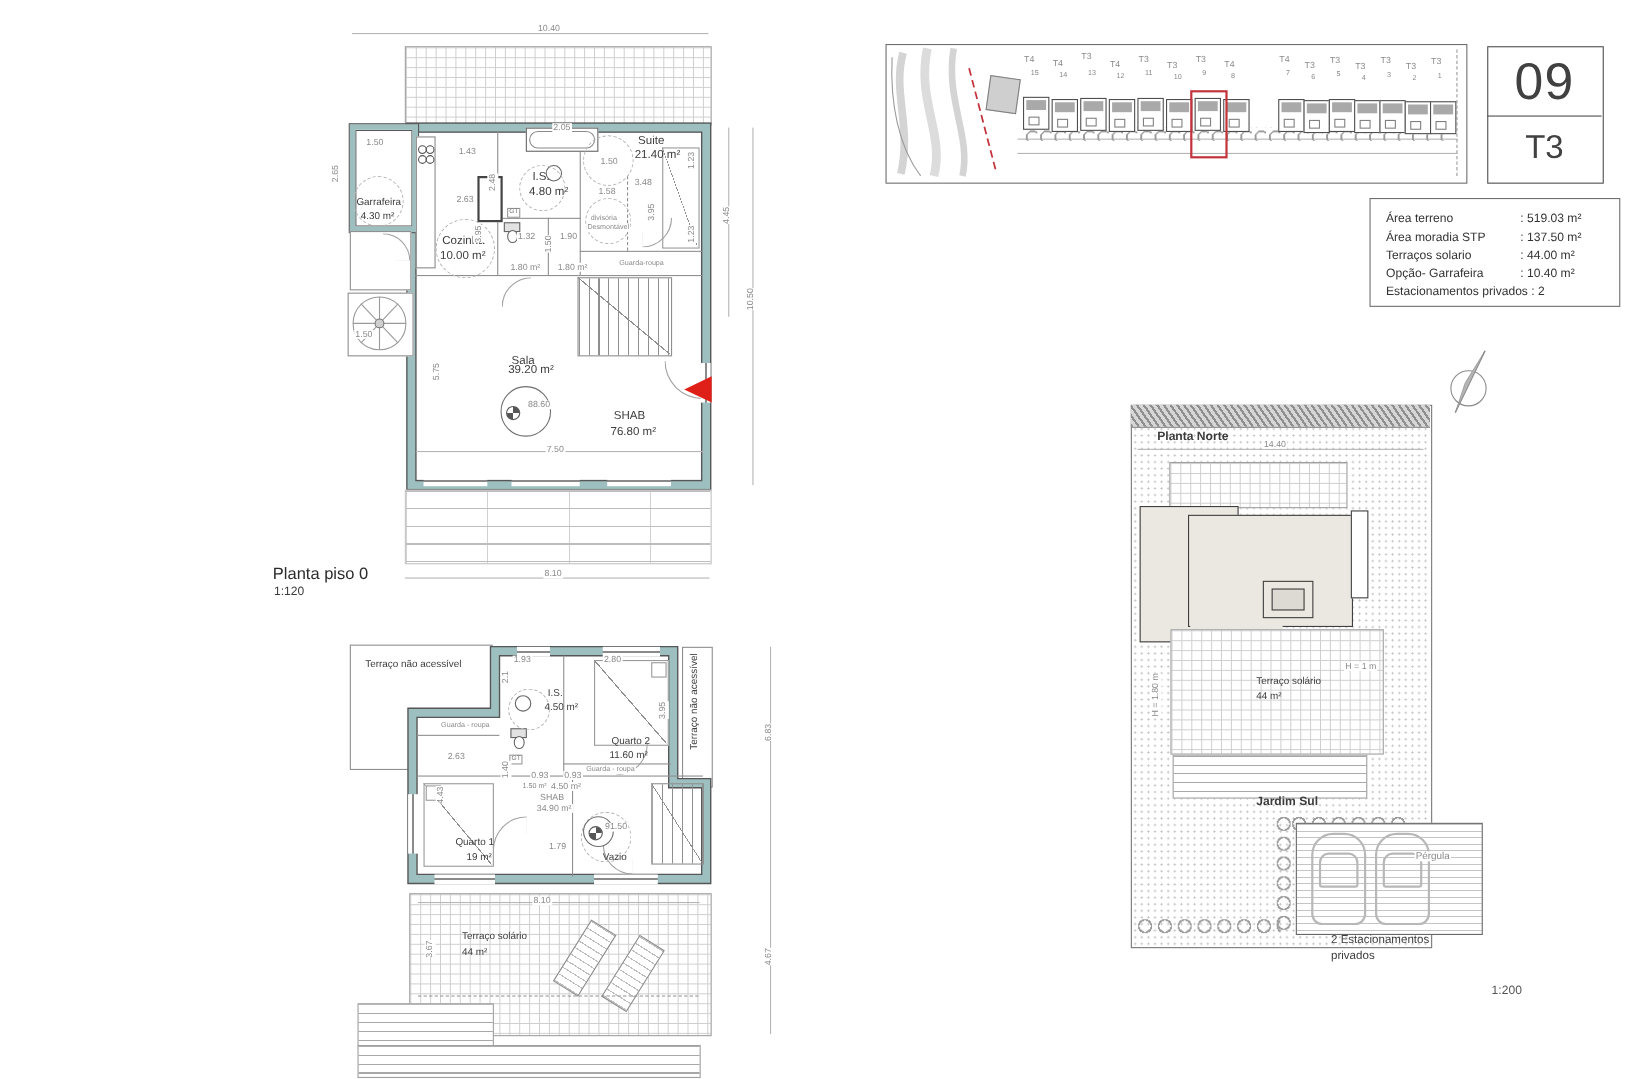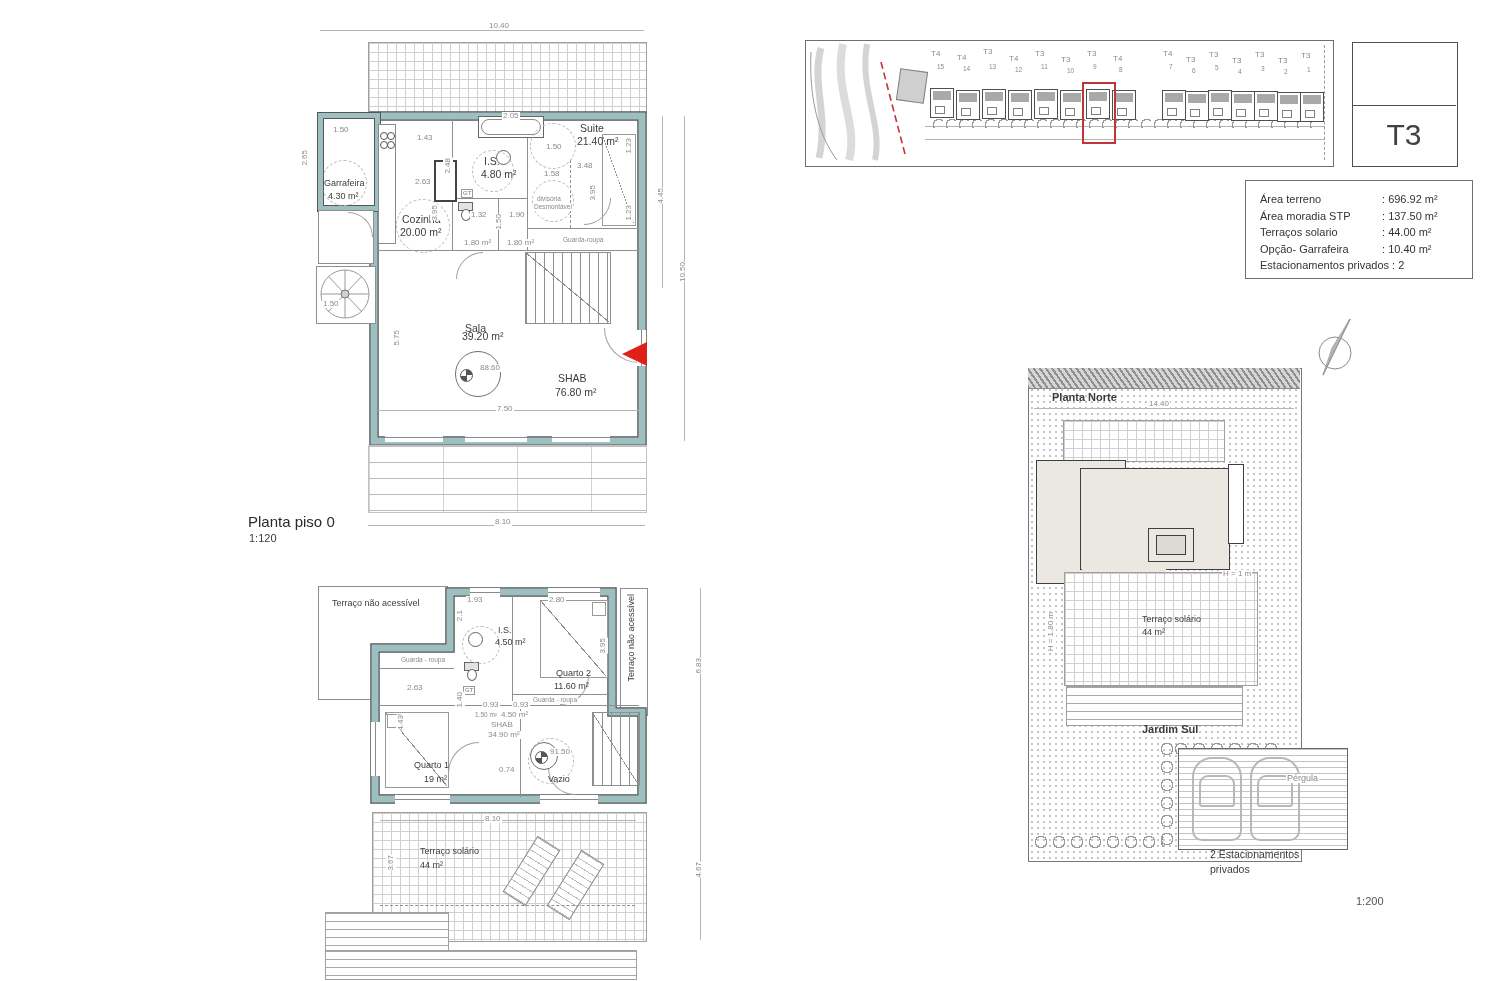--- a/index.html
+++ b/index.html
@@ -140,21 +140,21 @@
   <div class="win" style="left:552px;top:433px;width:58px;height:9px"></div>
   <div class="winv" style="left:637px;top:330px;width:9px;height:36px"></div>
 
   <div class="redarrow" style="left:622px;top:342px"></div>
 
   <div class="planks" style="left:368px;top:445px;width:277px;height:66px"></div>
 
   <div class="lbl sm" style="left:324px;top:178px">Garrafeira</div>
   <div class="lbl sm" style="left:328px;top:191px">4.30 m²</div>
   <div class="lbl" style="left:402px;top:213px">Cozinha</div>
-  <div class="lbl" style="left:400px;top:226px">20.00 m²</div>
+  <div class="lbl" style="left:400px;top:226px">10.00 m²</div>
   <div class="lbl" style="left:484px;top:155px">I.S.</div>
   <div class="lbl" style="left:481px;top:168px">4.80 m²</div>
   <div class="lbl" style="left:580px;top:122px">Suite</div>
   <div class="lbl" style="left:577px;top:135px">21.40 m²</div>
   <div class="lbl" style="left:465px;top:322px">Sala</div>
   <div class="lbl" style="left:462px;top:330px">39.20 m²</div>
   <div class="lbl" style="left:558px;top:372px">SHAB</div>
   <div class="lbl" style="left:555px;top:386px">76.80 m²</div>
   <div class="dim" style="left:463px;top:239px">1.80 m²</div>
   <div class="dim" style="left:506px;top:239px">1.80 m²</div>
@@ -254,21 +254,21 @@
 
   <div class="dim" style="left:466px;top:596px">1.93</div>
   <div class="dim" style="left:548px;top:596px">2.80</div>
   <div class="dim v" style="left:455px;top:610px">2.1</div>
   <div class="dim v" style="left:598px;top:638px">3.95</div>
   <div class="dim" style="left:406px;top:684px">2.63</div>
   <div class="dim v" style="left:396px;top:715px">4.43</div>
   <div class="dim" style="left:482px;top:701px">0.93</div>
   <div class="dim" style="left:512px;top:701px">0.93</div>
   <div class="dim v" style="left:455px;top:692px">1.40</div>
-  <div class="dim" style="left:498px;top:766px">0.74</div>
+  <div class="dim" style="left:498px;top:766px">1.79</div>
   <div class="dline" style="left:700px;top:588px;width:1px;height:352px"></div>
   <div class="dim v" style="left:694px;top:658px">6.83</div>
   <div class="dim v" style="left:694px;top:862px">4.67</div>
 
   <div class="grid" style="left:372px;top:812px;width:273px;height:128px"></div>
   <div class="dline" style="left:380px;top:820px;width:256px;height:1px"></div>
   <div class="dim" style="left:484px;top:815px">8.10</div>
   <div class="dim v" style="left:386px;top:855px">3.67</div>
   <div class="lbl sm" style="left:420px;top:846px">Terraço solário</div>
   <div class="lbl sm" style="left:420px;top:860px">44 m²</div>
@@ -379,25 +379,26 @@
   <div class="dim" style="left:1300px;top:52px">T3</div>
   <div class="dim tiny" style="left:1306px;top:67px">1</div>
   <div class="lot" style="left:1300px;top:92px">
       <i></i>
       <b></b>
     </div>
   <div class="redbox" style="left:1082px;top:82px;width:30px;height:58px"></div>
 
   <div class="box09" style="left:1352px;top:42px;width:104px;height:123px"></div>
   <div class="dline" style="left:1352px;top:105px;width:104px;height:1px;background:#4f4f4f"></div>
+  <div class="ctr t09" style="left:1352px;top:42px;width:104px;height:62px">09</div>
   <div class="ctr tT3" style="left:1352px;top:106px;width:104px;height:58px">T3</div>
 
   <div class="thinblk" style="left:1245px;top:180px;width:226px;height:97px;border-color:#6f6f6f">
     <div style="padding:10px 0 0 14px;font-size:11px;line-height:1.5;color:#333;white-space:nowrap">
-      <div><span style="display:inline-block;width:122px">Área terreno</span>: <span>696.92 m²</span></div>
+      <div><span style="display:inline-block;width:122px">Área terreno</span>: <span>519.03 m²</span></div>
       <div><span style="display:inline-block;width:122px">Área moradia STP</span>: <span>137.50 m²</span></div>
       <div><span style="display:inline-block;width:122px">Terraços solario</span>: <span>44.00 m²</span></div>
       <div><span style="display:inline-block;width:122px">Opção- Garrafeira</span>: <span>10.40 m²</span></div>
       <div><span>Estacionamentos privados</span> : <span>2</span></div>
     </div>
   </div>
 
   <svg class="abs" style="left:1310px;top:315px" width="52" height="64">
     <circle cx="25" cy="38" r="16" fill="none" stroke="#8a8a8a"></circle>
     <line x1="40" y1="4" x2="13" y2="60" stroke="#8a8a8a" stroke-width="1.2"></line>
@@ -414,21 +415,21 @@
 
   <div class="abs" style="left:1036px;top:460px;width:88px;height:122px;background:#eae8e1;border:1.5px solid #3f3f3f"></div>
   <div class="abs" style="left:1080px;top:468px;width:148px;height:100px;background:#eae8e1;border:1.5px solid #3f3f3f"></div>
   <div class="abs" style="left:1082px;top:470px;width:84px;height:108px;background:#eae8e1"></div>
   <div class="abs" style="left:1228px;top:464px;width:14px;height:78px;background:#fff;border:1px solid #3f3f3f"></div>
   <div class="abs" style="left:1148px;top:528px;width:44px;height:32px;background:#eae8e1;border:1.5px solid #3f3f3f"></div>
   <div class="abs" style="left:1156px;top:535px;width:28px;height:18px;background:#dcdad2;border:1px solid #3f3f3f"></div>
 
   <div class="grid" style="left:1064px;top:572px;width:192px;height:112px"></div>
   <div class="dim v" style="left:1046px;top:612px">H = 1.80 m</div>
-  <div class="dim" style="left:1222px;top:570px">H = 1 m</div>
+  <div class="dim" style="left:1222px;top:602px">H = 1 m</div>
   <div class="lbl sm" style="left:1142px;top:614px">Terraço solário</div>
   <div class="lbl sm" style="left:1142px;top:627px">44 m²</div>
   <div class="hlines" style="left:1066px;top:686px;width:175px;height:38px"></div>
 
   <div class="lbl bold" style="left:1142px;top:722px;font-size:11px">Jardim Sul</div>
 
   <div class="bush" style="left:1158px;top:740px;width:20px;height:108px"></div>
   <div class="bush" style="left:1172px;top:740px;width:106px;height:20px"></div>
   <div class="bush" style="left:1032px;top:833px;width:132px;height:20px"></div>
 

